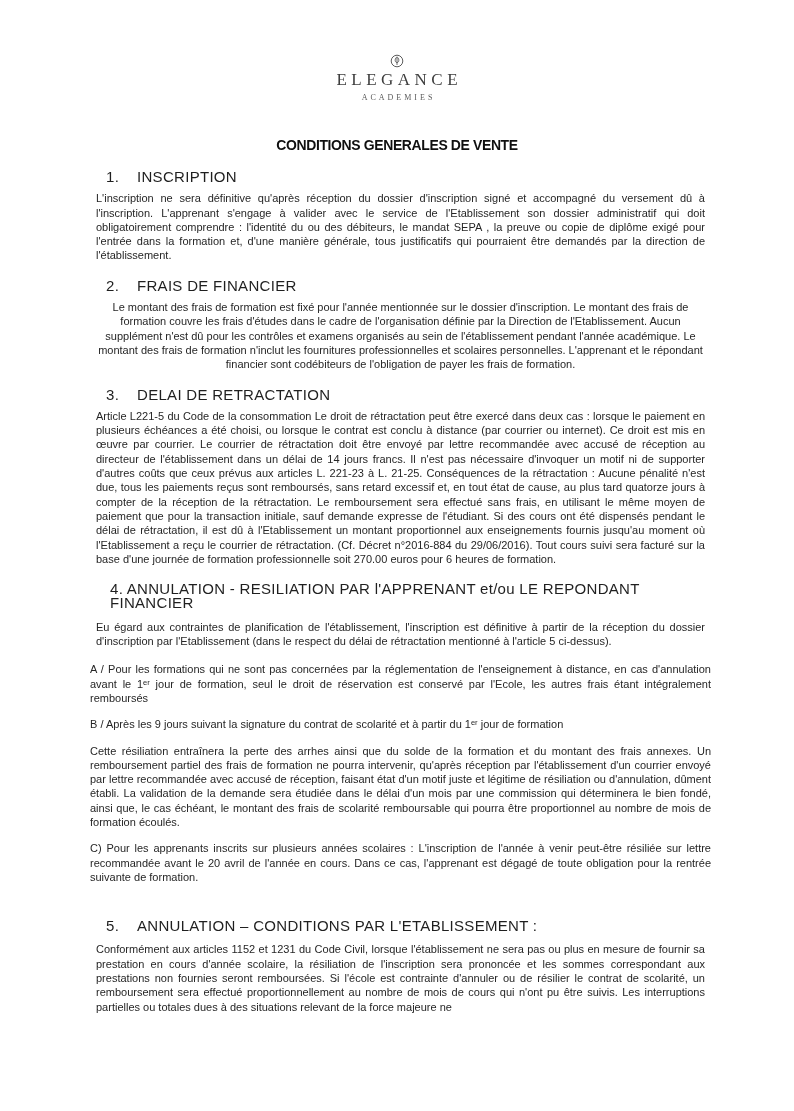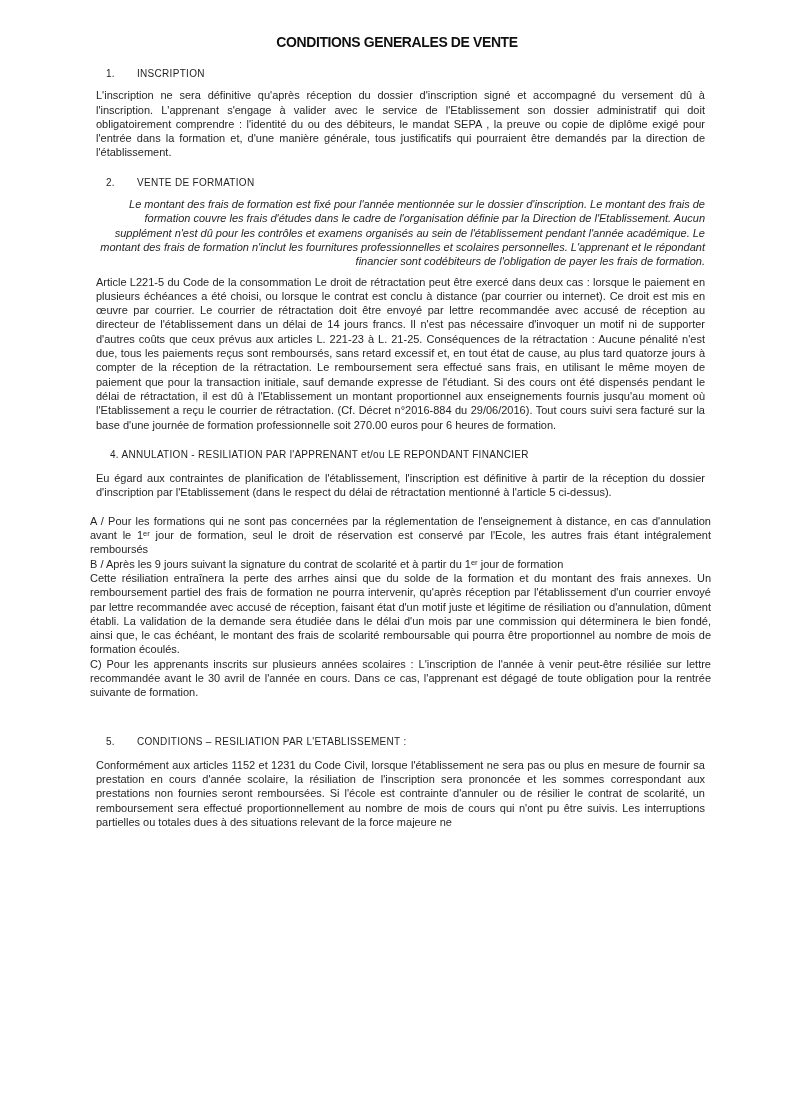--- a/index.html
+++ b/index.html
@@ -35,75 +35,87 @@
     transform:scaleX(0.9); transform-origin:50% 50%;
     line-height:18px;
   }
   
   .content{
     width:621px;
     margin:0 0 0 90px;
     font-size:11px;
     line-height:14.3px;
   }
-  .sec-heading{ margin:16px 0 7px 0; font-size:10px; letter-spacing:0.3px; color:#1f1f1f; }
+  .sec-heading{ margin:16px 0 7px 0; font-size:15px; letter-spacing:0.3px; color:#1f1f1f; }
   .sec-heading .sec-num{ display:inline-block; margin-left:16px; width:31px; }
   .sec-heading.inline{ margin-left:20px; }
   .sec-heading.inline .sec-num{ display:inline; margin:0; width:auto; }
   .sec-heading.gap-lg{ margin-bottom:9px; }
   .sec-heading.gap-xl{ margin-top:35px; margin-bottom:9px; }
   p.para{ margin:6px; }
   p.para.justify{ text-align:justify; }
-  p.para.left{ text-align:right;font-style:italic; }
+  p.para.left{ text-align:center; }
   .clauses{ margin-top:14px; }
-  .clause{ text-align:justify; }
+  .clause{ text-align:justify;margin-top:12px; }
 </style>
 </head>
 <body>
 
 <div class="page">
 
+  <div class="logo">
+    <svg class="logo-emblem" width="14" height="14" viewBox="0 0 14 14" aria-hidden="true">
+      <circle cx="7" cy="7" r="5.8" fill="none" stroke="#4a4a4a" stroke-width="0.9"></circle>
+      <path d="M7 2.8 C5.3 4.4 4.8 5.8 5.4 7.4 C5.9 8.9 8.1 8.9 8.6 7.4 C9.2 5.8 8.7 4.4 7 2.8 Z" fill="none" stroke="#4a4a4a" stroke-width="0.8"></path>
+      <path d="M7 4 L7 11" stroke="#4a4a4a" stroke-width="0.8"></path>
+    </svg>
+    <div class="logo-brand">ELEGANCE</div>
+    <div class="logo-sub">ACADEMIES</div>
+  </div>
 
   <h1 class="doc-title">CONDITIONS GENERALES DE VENTE</h1>
 
   <div class="content">
 
     <div>
       <div class="sec-heading">
         <span class="sec-num">1.</span><span class="sec-title">INSCRIPTION</span>
       </div>
       <p class="para justify">L'inscription ne sera définitive qu'après réception du dossier d'inscription signé et accompagné du versement dû à l'inscription. L'apprenant s'engage à valider avec le service de l'Etablissement son dossier administratif qui doit obligatoirement comprendre : l'identité du ou des débiteurs, le mandat SEPA , la preuve ou copie de diplôme exigé pour l'entrée dans la formation et, d'une manière générale, tous justificatifs qui pourraient être demandés par la direction de l'établissement.</p>
     </div>
 
     <div>
       <div class="sec-heading">
-        <span class="sec-num">2.</span><span class="sec-title">VENTE DE FORMATION</span>
+        <span class="sec-num">2.</span><span class="sec-title">FRAIS DE FINANCIER</span>
       </div>
       <p class="para left">Le montant des frais de formation est fixé pour l'année mentionnée sur le dossier d'inscription. Le montant des frais de formation couvre les frais d'études dans le cadre de l'organisation définie par la Direction de l'Etablissement. Aucun supplément n'est dû pour les contrôles et examens organisés au sein de l'établissement pendant l'année académique. Le montant des frais de formation n'inclut les fournitures professionnelles et scolaires personnelles. L'apprenant et le répondant financier sont codébiteurs de l'obligation de payer les frais de formation.</p>
     </div>
 
     <div>
+      <div class="sec-heading">
+        <span class="sec-num">3.</span><span class="sec-title">DELAI DE RETRACTATION</span>
+      </div>
       <p class="para justify">Article L221-5 du Code de la consommation Le droit de rétractation peut être exercé dans deux cas : lorsque le paiement en plusieurs échéances a été choisi, ou lorsque le contrat est conclu à distance (par courrier ou internet). Ce droit est mis en œuvre par courrier. Le courrier de rétractation doit être envoyé par lettre recommandée avec accusé de réception au directeur de l'établissement dans un délai de 14 jours francs. Il n'est pas nécessaire d'invoquer un motif ni de supporter d'autres coûts que ceux prévus aux articles L. 221-23 à L. 21-25. Conséquences de la rétractation : Aucune pénalité n'est due, tous les paiements reçus sont remboursés, sans retard excessif et, en tout état de cause, au plus tard quatorze jours à compter de la réception de la rétractation. Le remboursement sera effectué sans frais, en utilisant le même moyen de paiement que pour la transaction initiale, sauf demande expresse de l'étudiant. Si des cours ont été dispensés pendant le délai de rétractation, il est dû à l'Etablissement un montant proportionnel aux enseignements fournis jusqu'au moment où l'Etablissement a reçu le courrier de rétractation. (Cf. Décret n°2016-884 du 29/06/2016). Tout cours suivi sera facturé sur la base d'une journée de formation professionnelle soit 270.00 euros pour 6 heures de formation.</p>
     </div>
 
     <div>
       <div class="sec-heading inline gap-lg">
         <span class="sec-num">4.</span>
         <span class="sec-title">ANNULATION - RESILIATION PAR l'APPRENANT et/ou LE REPONDANT FINANCIER</span>
       </div>
       <p class="para justify">Eu égard aux contraintes de planification de l'établissement, l'inscription est définitive à partir de la réception du dossier d'inscription par l'Etablissement (dans le respect du délai de rétractation mentionné à l'article 5 ci-dessus).</p>
       <div class="clauses">
         <div class="clause">A / Pour les formations qui ne sont pas concernées par la réglementation de l'enseignement à distance, en cas d'annulation avant le 1ᵉʳ jour de formation, seul le droit de réservation est conservé par l'Ecole, les autres frais étant intégralement remboursés</div>
         <div class="clause">B / Après les 9 jours suivant la signature du contrat de scolarité et à partir du 1ᵉʳ jour de formation</div>
         <div class="clause">Cette résiliation entraînera la perte des arrhes ainsi que du solde de la formation et du montant des frais annexes. Un remboursement partiel des frais de formation ne pourra intervenir, qu'après réception par l'établissement d'un courrier envoyé par lettre recommandée avec accusé de réception, faisant état d'un motif juste et légitime de résiliation ou d'annulation, dûment établi. La validation de la demande sera étudiée dans le délai d'un mois par une commission qui déterminera le bien fondé, ainsi que, le cas échéant, le montant des frais de scolarité remboursable qui pourra être proportionnel au nombre de mois de formation écoulés.</div>
-        <div class="clause">C) Pour les apprenants inscrits sur plusieurs années scolaires : L'inscription de l'année à venir peut-être résiliée sur lettre recommandée avant le 30 avril de l'année en cours. Dans ce cas, l'apprenant est dégagé de toute obligation pour la rentrée suivante de formation.</div>
+        <div class="clause">C) Pour les apprenants inscrits sur plusieurs années scolaires : L'inscription de l'année à venir peut-être résiliée sur lettre recommandée avant le 20 avril de l'année en cours. Dans ce cas, l'apprenant est dégagé de toute obligation pour la rentrée suivante de formation.</div>
       </div>
     </div>
 
     <div>
       <div class="sec-heading gap-xl">
-        <span class="sec-num">5.</span><span class="sec-title">CONDITIONS – RESILIATION PAR L'ETABLISSEMENT :</span>
+        <span class="sec-num">5.</span><span class="sec-title">ANNULATION – CONDITIONS PAR L'ETABLISSEMENT :</span>
       </div>
       <p class="para justify">Conformément aux articles 1152 et 1231 du Code Civil, lorsque l'établissement ne sera pas ou plus en mesure de fournir sa prestation en cours d'année scolaire, la résiliation de l'inscription sera prononcée et les sommes correspondant aux prestations non fournies seront remboursées. Si l'école est contrainte d'annuler ou de résilier le contrat de scolarité, un remboursement sera effectué proportionnellement au nombre de mois de cours qui n'ont pu être suivis. Les interruptions partielles ou totales dues à des situations relevant de la force majeure ne</p>
     </div>
 
   </div>
 </div>
 
 </body></html>

